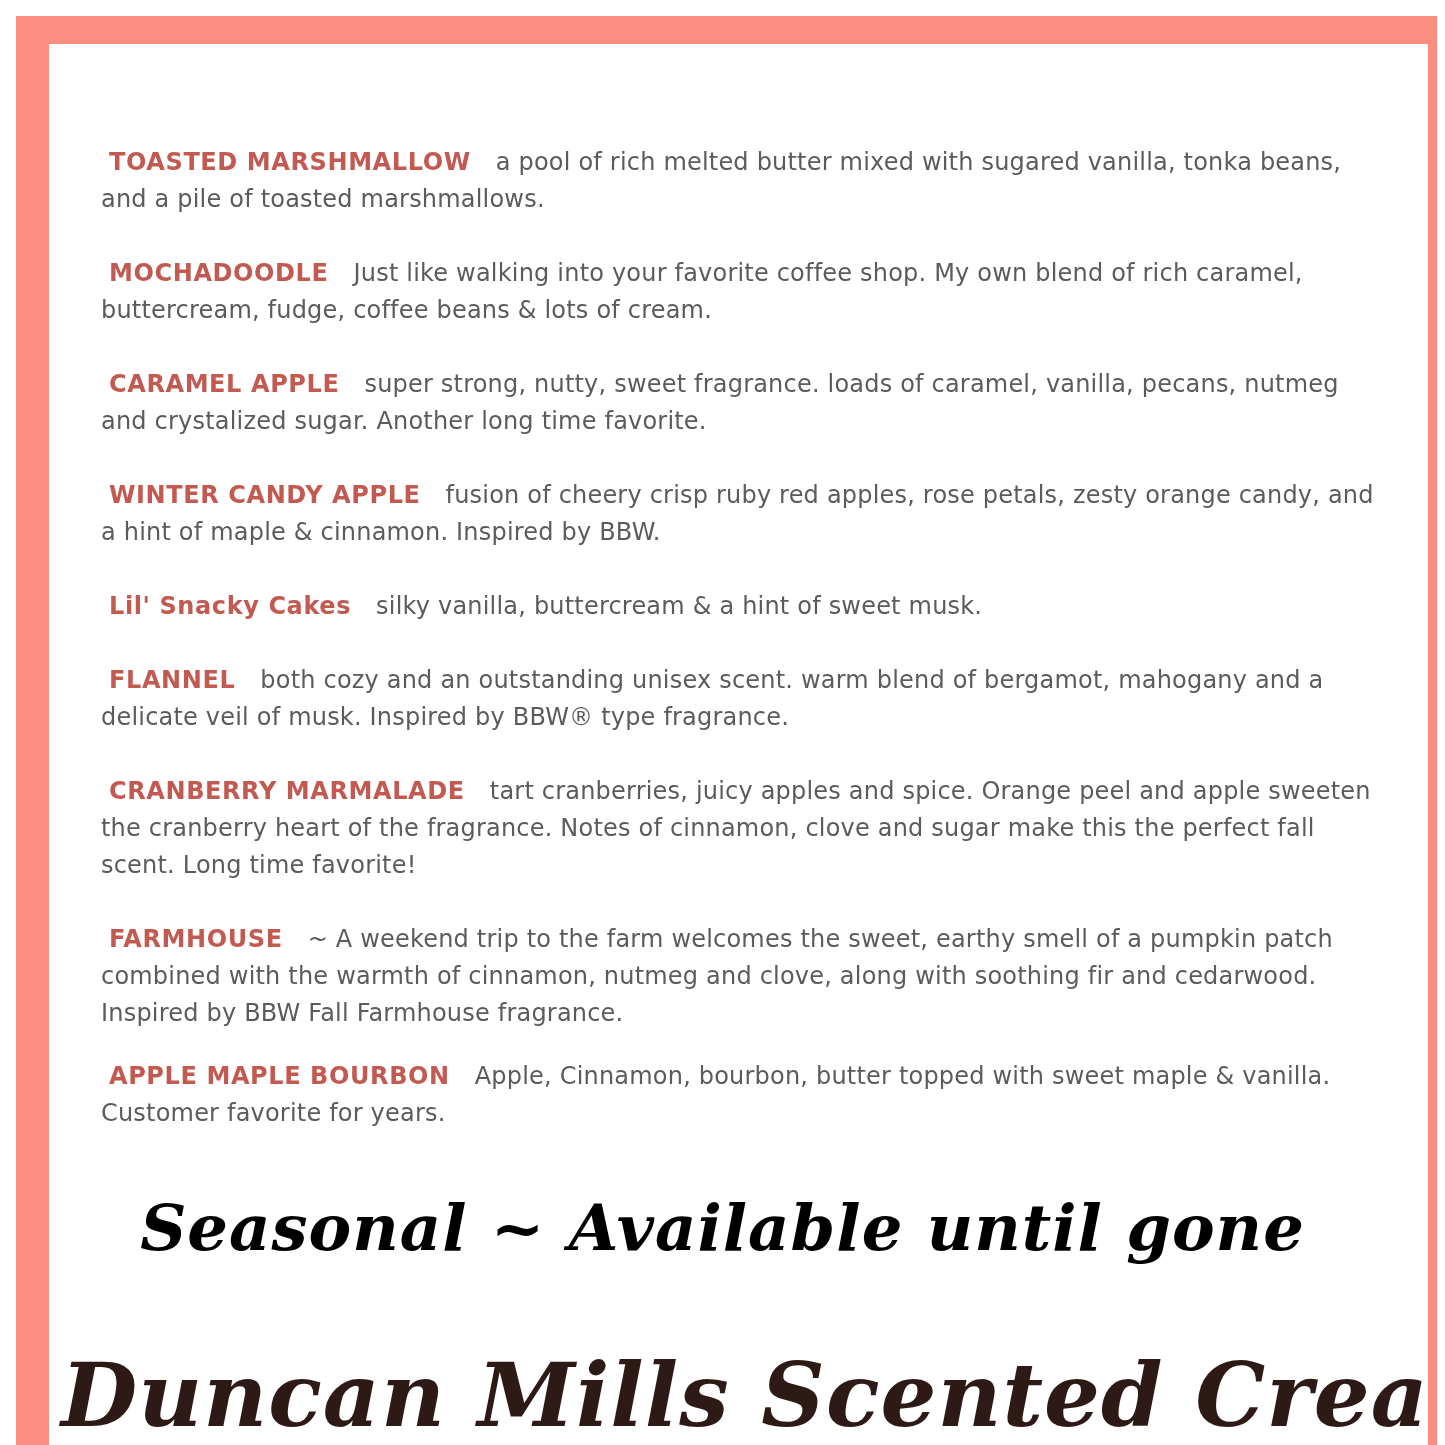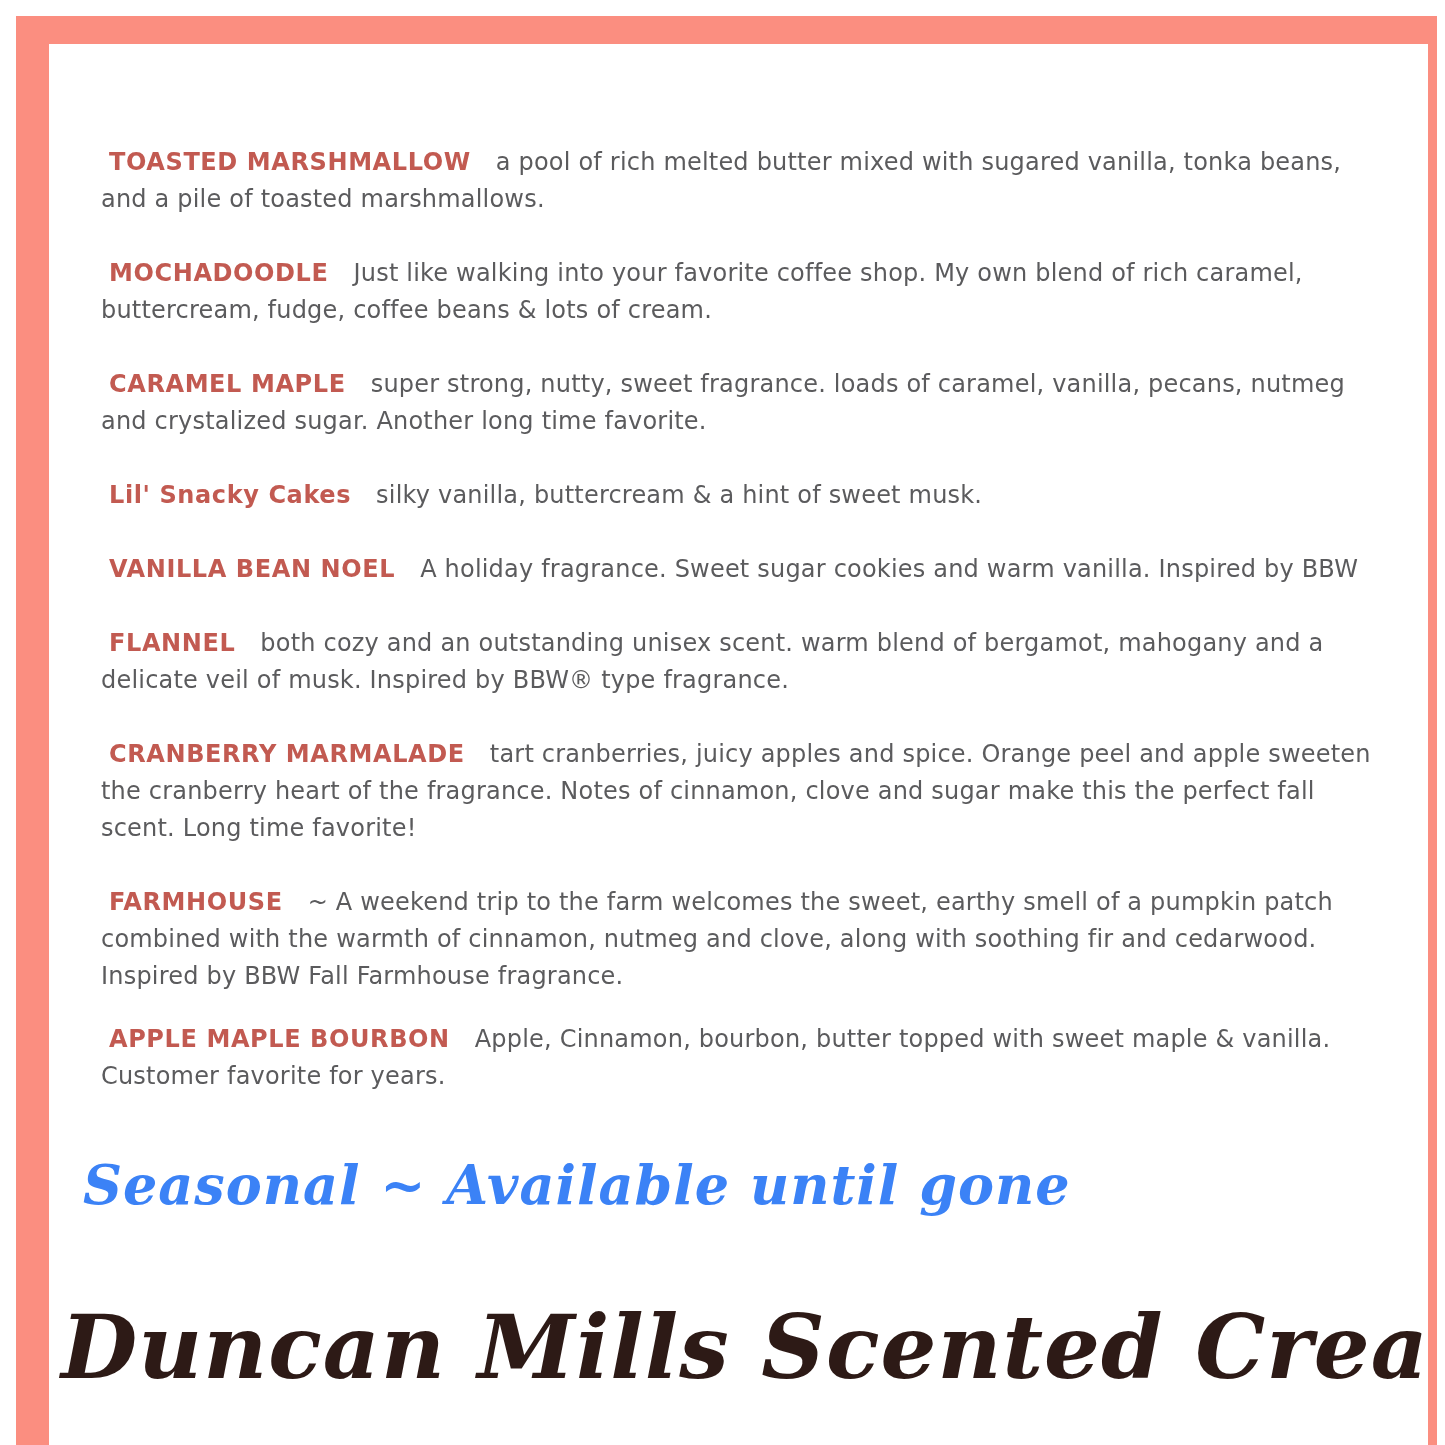--- a/index.html
+++ b/index.html
@@ -29,26 +29,27 @@
   .scent-name {
     color: #C25A51;
     font-weight: 600;
     margin-right: 9px;
     letter-spacing: 0.6px;
   }
   .scent.tight { margin-bottom: 8px; }
   .scent.last  { margin-top: 10px; }
   .seasonal {
     margin-top: 42px;
+    text-align: center;
     font-family: "DejaVu Serif", "Liberation Serif", serif;
     font-style: italic;
     font-weight: bold;
-    font-size: 54px;
+    font-size: 64px;
     letter-spacing: 1px;
-    color: #3b82f6;
+    color: #000000;
     transform: translateX(-18px);
   }
   .brand {
     margin-top: 62px;
     text-align: center;
     font-family: "DejaVu Serif", "Liberation Serif", serif;
     font-style: italic;
     font-weight: bold;
     font-size: 88px;
     letter-spacing: 1px;
@@ -66,31 +67,31 @@
     <p class="scent">
       <span class="scent-name">TOASTED MARSHMALLOW</span><span class="scent-desc">a pool of rich melted butter mixed with sugared vanilla, tonka beans, and a pile of toasted marshmallows.</span>
     </p>
 
 
     <p class="scent">
       <span class="scent-name">MOCHADOODLE</span><span class="scent-desc">Just like walking into your favorite coffee shop.  My own blend of rich caramel, buttercream, fudge, coffee beans &amp; lots of cream.</span>
     </p>
 
     <p class="scent">
-      <span class="scent-name">CARAMEL MAPLE</span><span class="scent-desc">super strong, nutty, sweet fragrance. loads of caramel, vanilla, pecans, nutmeg and crystalized sugar. Another long time favorite.</span>
+      <span class="scent-name">CARAMEL APPLE</span><span class="scent-desc">super strong, nutty, sweet fragrance. loads of caramel, vanilla, pecans, nutmeg and crystalized sugar. Another long time favorite.</span>
     </p>
 
+    <p class="scent">
+      <span class="scent-name">WINTER CANDY APPLE</span><span class="scent-desc">fusion of cheery crisp ruby red apples, rose petals, zesty orange candy, and a hint of maple &amp; cinnamon. Inspired by BBW.</span>
+    </p>
 
     <p class="scent">
       <span class="scent-name">Lil' Snacky Cakes</span><span class="scent-desc">silky vanilla, buttercream &amp; a hint of sweet musk.</span>
     </p>
 
-    <p class="scent">
-      <span class="scent-name">VANILLA BEAN NOEL</span><span class="scent-desc">A holiday fragrance. Sweet sugar cookies and warm vanilla. Inspired by BBW</span>
-    </p>
 
 
     <p class="scent">
       <span class="scent-name">FLANNEL</span><span class="scent-desc">both cozy and an outstanding unisex scent. warm blend of bergamot, mahogany and a delicate veil of musk. Inspired by BBW® type fragrance.</span>
     </p>
 
     <p class="scent">
       <span class="scent-name">CRANBERRY MARMALADE</span><span class="scent-desc">tart cranberries, juicy apples and spice.  Orange peel and apple sweeten the cranberry heart of the fragrance.  Notes of cinnamon, clove and sugar make this the perfect fall scent.   Long time favorite!</span>
     </p>
 

